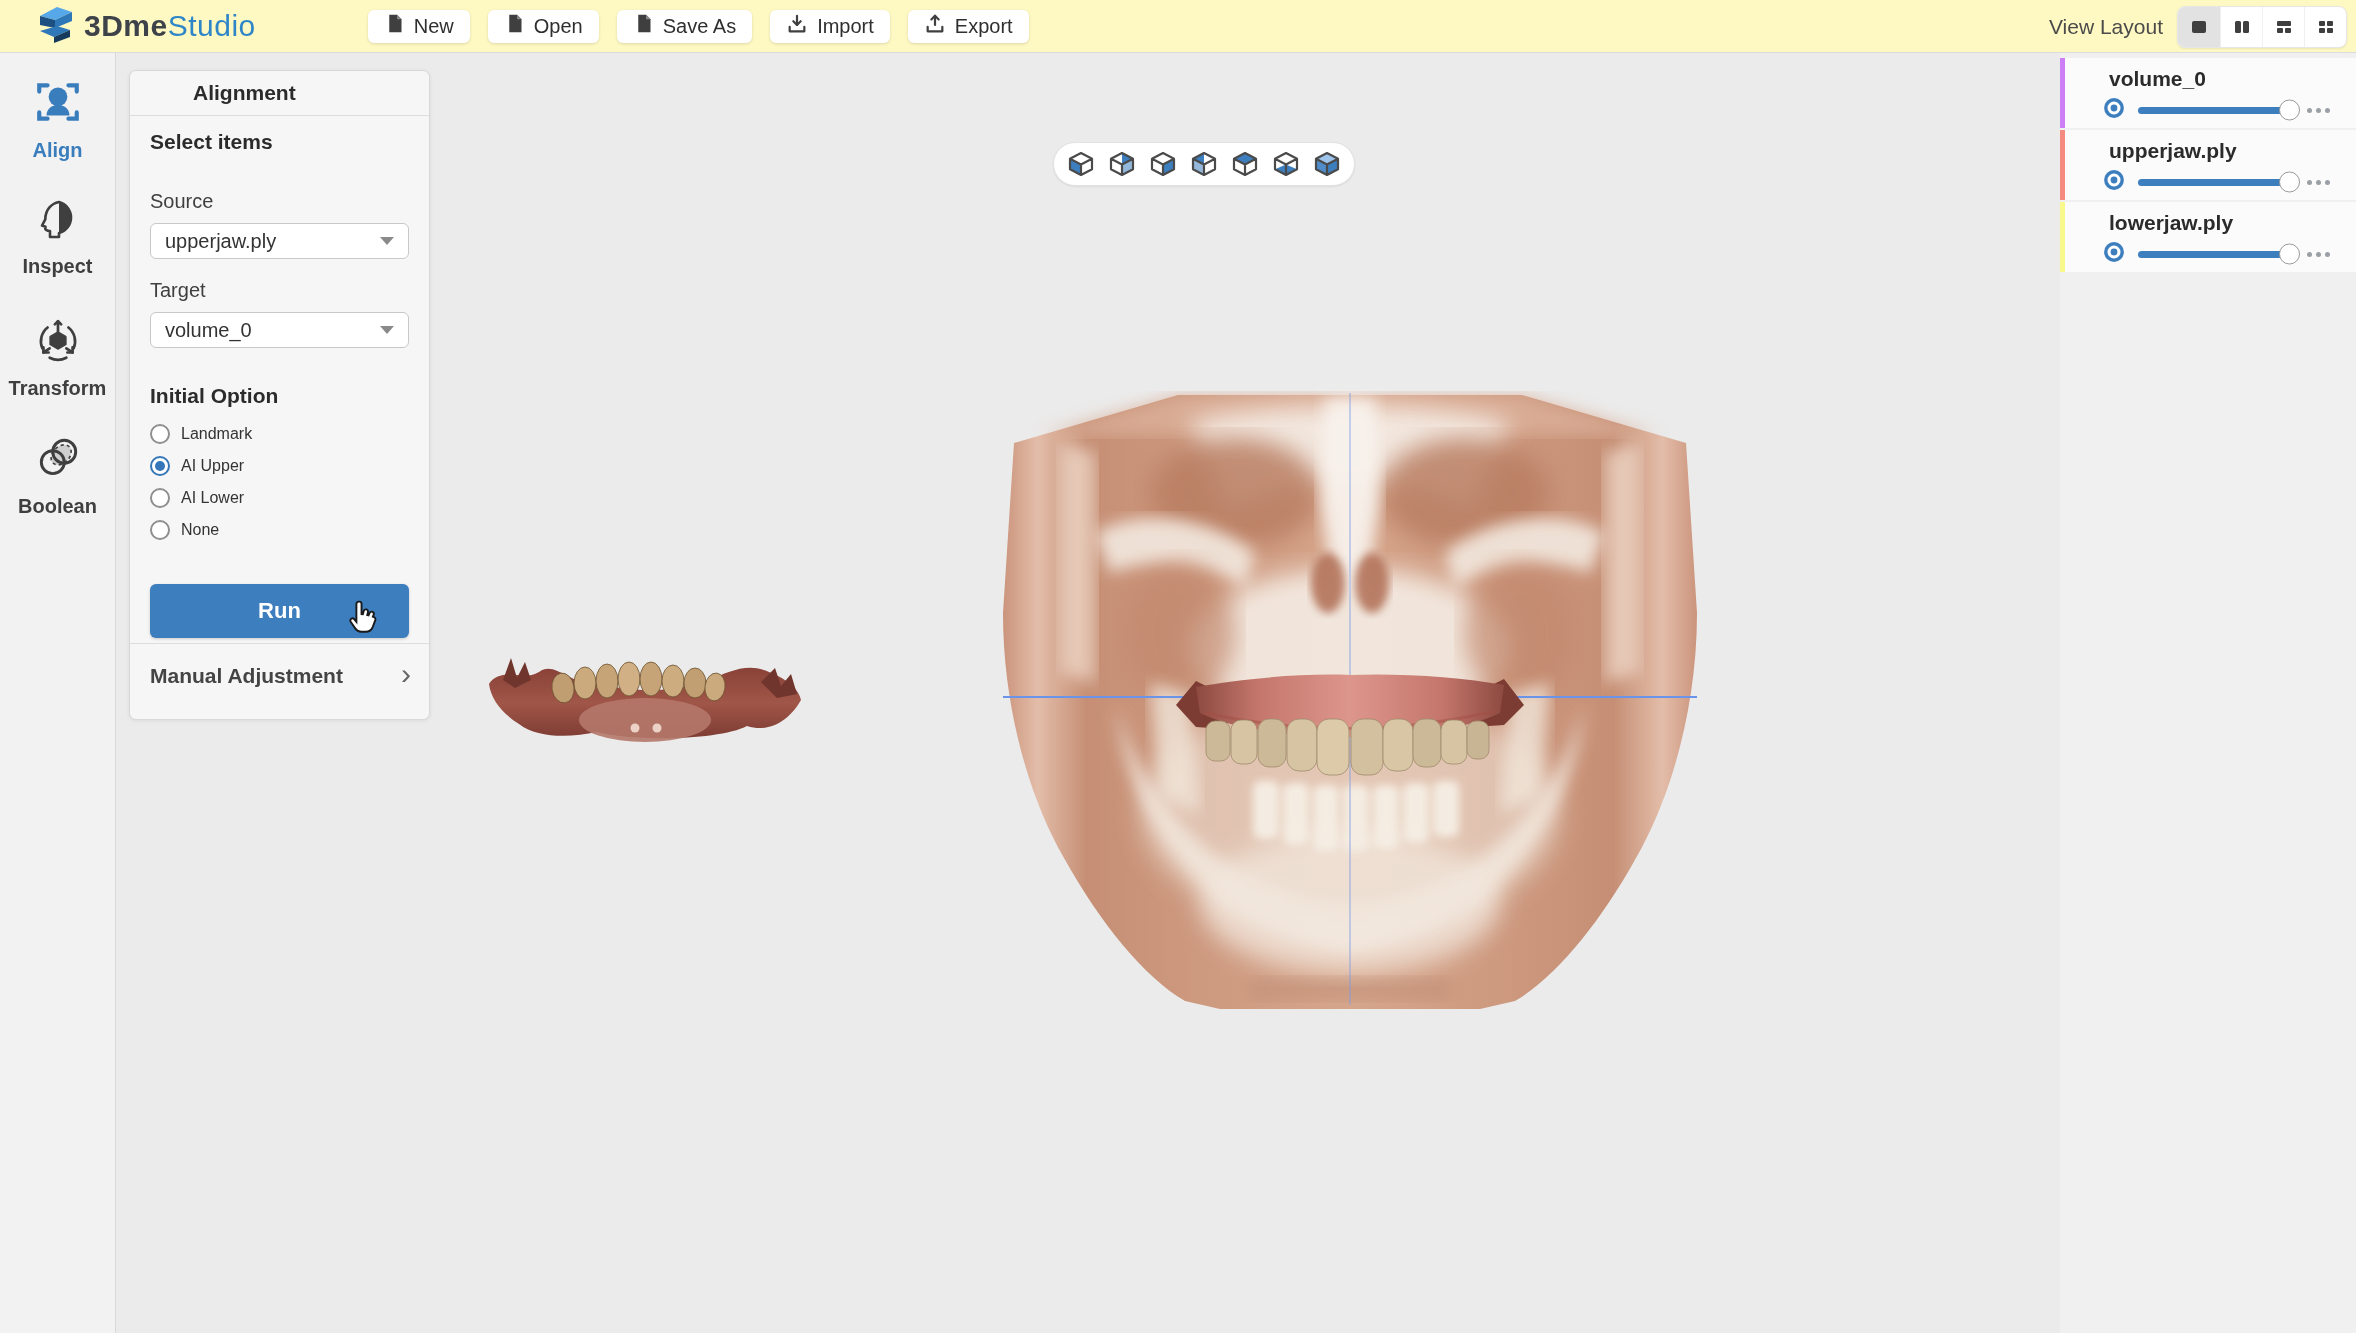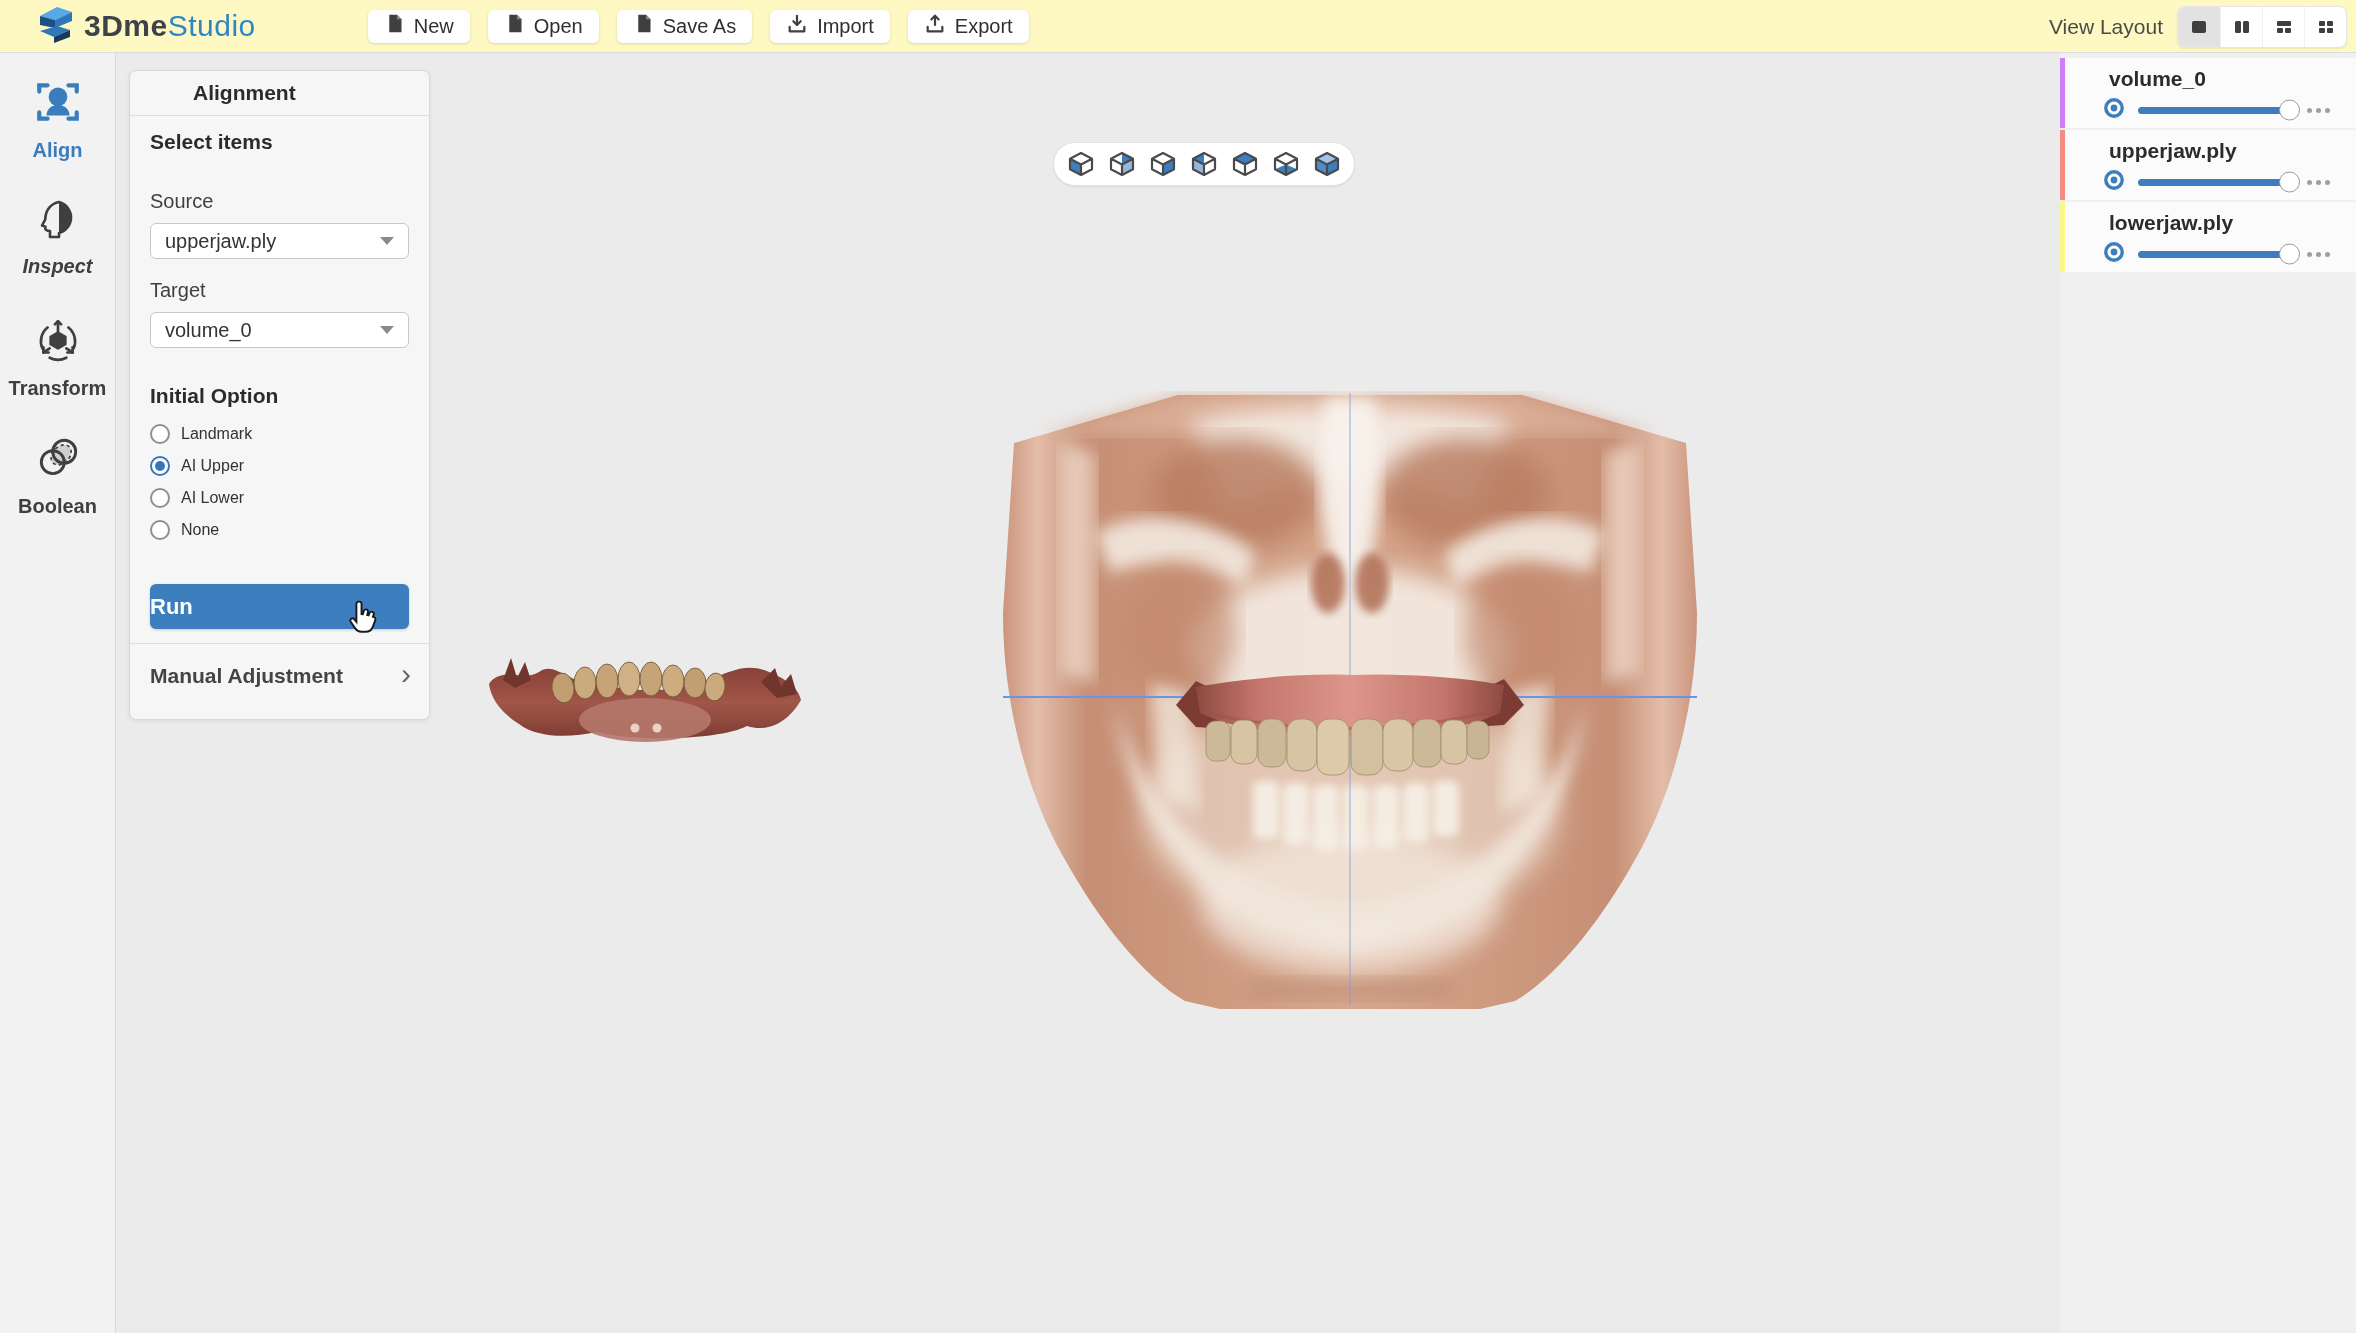--- a/index.html
+++ b/index.html
@@ -48,22 +48,22 @@
     display:flex; align-items:center; justify-content:space-between; padding:0 14px;
     font-size:20px; color:#333; cursor:pointer; }
   .caret { width:0; height:0; border-left:7px solid transparent; border-right:7px solid transparent;
     border-top:8px solid #8a8a8a; }
   .radio-row { display:flex; align-items:center; gap:11px; height:32px; cursor:pointer; }
   .radio { width:20px; height:20px; border-radius:50%; border:2px solid #8f8f8f; background:#fff; flex:0 0 auto; }
   .radio.on { border:2.5px solid #3576b8; }
   .radio.on::after { content:''; display:block; width:10px; height:10px; margin:2.5px;
     border-radius:50%; background:#3576b8; }
   .radio-label { font-size:16px; color:#333; }
-  .run-btn { margin-top:38px; height:45px; background:#3d7ebf; border-radius:6px;
-    display:flex; align-items:center; justify-content:flex-start; color:#fff; font-size:22px;
+  .run-btn { margin-top:38px; height:54px; background:#3d7ebf; border-radius:6px;
+    display:flex; align-items:center; justify-content:center; color:#fff; font-size:22px;
     font-weight:bold; cursor:pointer; box-shadow:0 1px 3px rgba(0,0,0,.18); }
   .panel-footer { position:absolute; bottom:12px; left:0; right:0; height:64px; border-top:1px solid #ddd;
     display:flex; align-items:center; justify-content:space-between; padding:0 18px 0 20px; cursor:pointer; }
   .ma-label { font-size:21px; font-weight:bold; color:#444; }
   .ma-chevron { font-size:30px; color:#666; line-height:1; transform:translateY(-2px); }
 
   
   .viewport { position:absolute; top:54px; left:117px; width:1943px; height:1279px; background:#ebebeb; }
   .cube-pill { position:absolute; left:936px; top:88px; width:302px; height:44px; background:#fff;
     border:1px solid #e2e2e2; border-radius:22px; box-shadow:0 1px 2px rgba(0,0,0,.07);
@@ -358,21 +358,21 @@
             <path d="M34 8h8v6"></path>
             <path d="M42 34v6h-8"></path>
             <path d="M14 40H6v-6"></path>
         </g>
         <circle cx="24" cy="19" r="9" fill="#3a7dbd"></circle>
         <path d="M13 37c0-7 5-10 11-10s11 3 11 10z" fill="#3a7dbd"></path>
       </svg>
     </span>
     <span class="side-label">Align</span>
   </div>
-  <div class="side-item" style="top:142px;font-style:italic;">
+  <div class="side-item" style="top:142px;">
     <span>
       <svg width="48" height="48" viewBox="0 0 48 48">
         <path d="M25,7 a16,16 0 0 1 0,31 l0,4 h-9 l0,-6 c-3,0 -5.5,-1.2 -4.5,-4.2 l-3.5,-1.2 c1.2,-2.3 2.3,-4.3 3.3,-6.3 c0,-9.5 6,-15.8 13.7,-17.3 z" fill="none" stroke="#3f3f3f" stroke-width="2.6" stroke-linejoin="round"></path>
         <path d="M25,7 a16,16 0 0 1 0,31 z" fill="#3f3f3f"></path>
       </svg>
     </span>
     <span class="side-label">Inspect</span>
   </div>
   <div class="side-item" style="top:262px;">
     <span>

